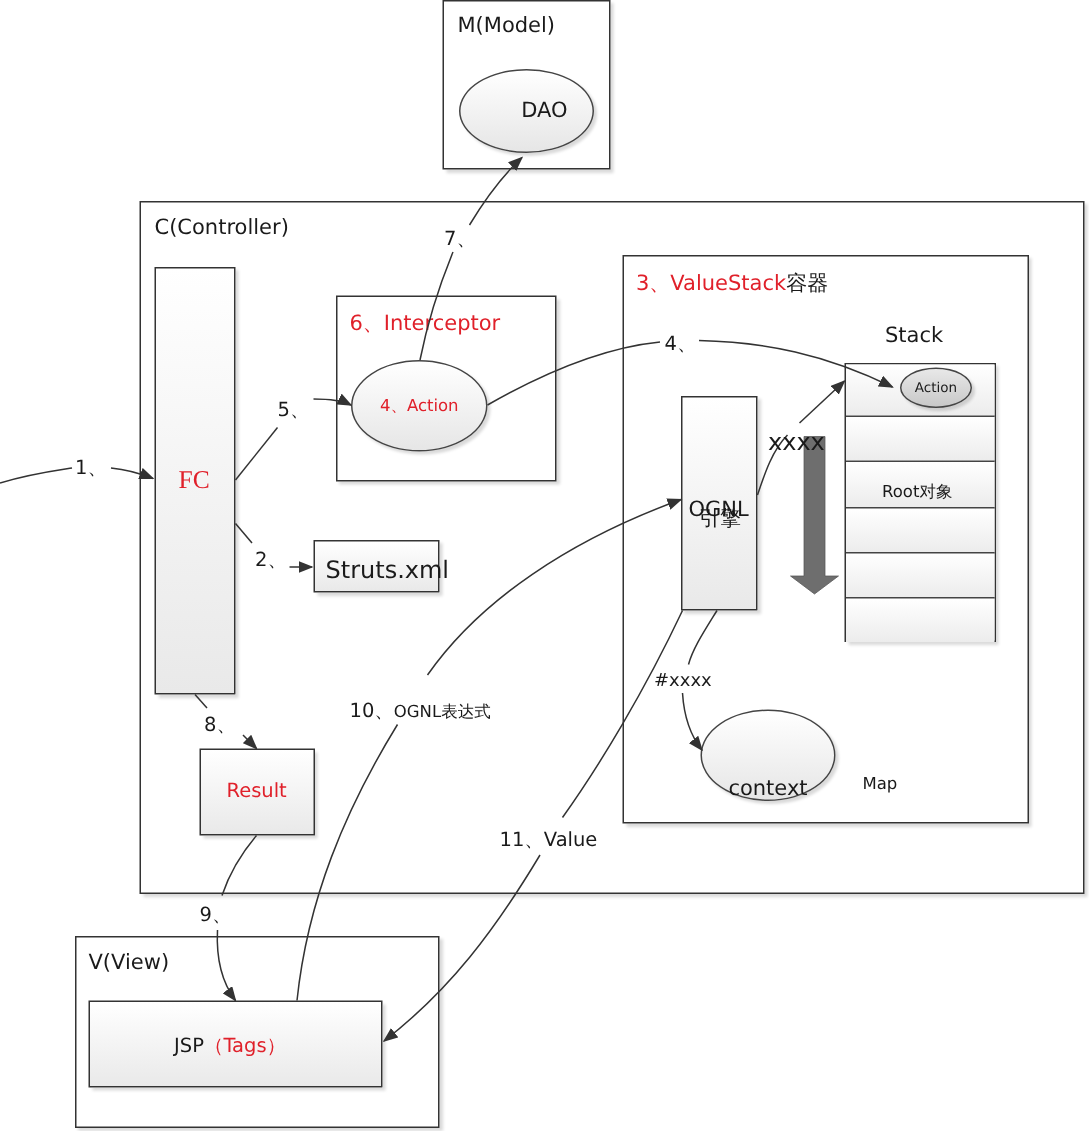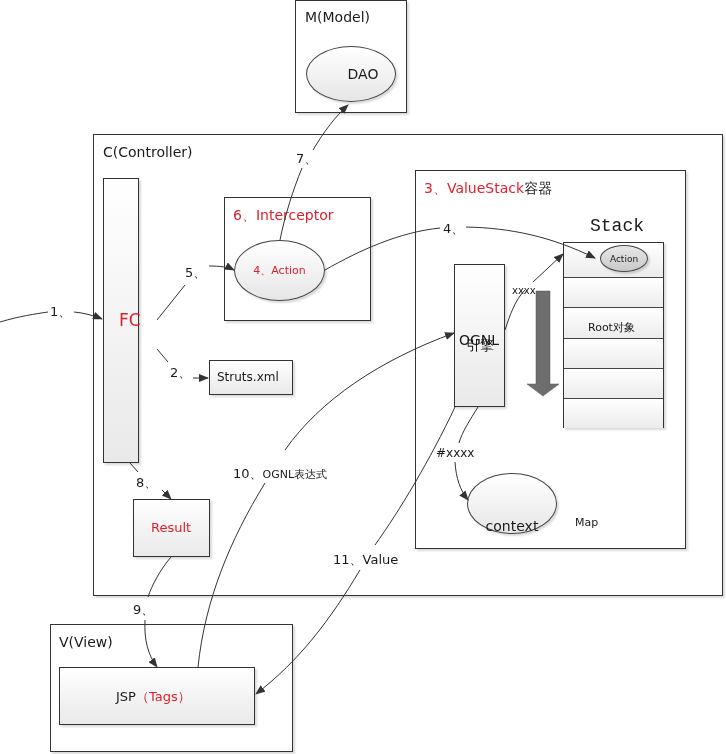--- a/index.html
+++ b/index.html
@@ -27,46 +27,46 @@
   <div class="lbl title" style="left:9px;top:8px;">M(Model)</div>
 </div>
 <div class="ell" style="left:306px;top:46px;width:90px;height:56px;">
   <span style="font-size:14px;padding-left:24px;">DAO</span>
 </div>
 
 <div class="box" style="left:93px;top:134px;width:630px;height:462px;">
   <div class="lbl title" style="left:9px;top:9px;">C(Controller)</div>
 </div>
 
-<div class="box grad" style="left:103px;top:178px;width:36px;height:285px;">
+<div class="box grad" style="left:103px;top:178px;width:54px;height:285px;font-family:Liberation Serif, serif;">
   <div class="lbl red" style="left:15px;top:131px;font-size:17px;">FC</div>
 </div>
 
 <div class="box grad" style="left:209px;top:360px;width:84px;height:35px;">
-  <div class="lbl" style="left:7px;top:9px;font-size:12px;">Struts.xml</div>
+  <div class="lbl" style="left:7px;top:9px;font-size:16px;">Struts.xml</div>
 </div>
 
 <div class="box" style="left:224px;top:197px;width:147px;height:124px;">
   <div class="lbl red title" style="left:8px;top:9px;">6、Interceptor</div>
 </div>
 <div class="ell" style="left:234px;top:240px;width:91px;height:61px;">
   <span class="red" style="font-size:11px;">4、Action</span>
 </div>
 
 <div class="box grad" style="left:133px;top:499px;width:77px;height:58px;">
   <div class="lbl red" style="left:17px;top:20px;font-size:13px;">Result</div>
 </div>
 
 <div class="box" style="left:415px;top:170px;width:271px;height:379px;">
   <div class="lbl title" style="left:8px;top:9px;">
     <span class="red">3、ValueStack</span><span>容器</span>
   </div>
 </div>
 
-<div class="lbl" style="left:590px;top:216px;font-size:18px;font-family:Liberation Mono, monospace;">Stack</div>
+<div class="lbl" style="left:590px;top:216px;font-size:14px;">Stack</div>
 
 <div class="box" style="left:563px;top:242px;width:101px;height:186px;background:#fff;">
   <div class="stack-row" style="top:0;height:34px;border-top:none;"></div>
   <div class="stack-row" style="top:34px;height:30px;"></div>
   <div class="stack-row" style="top:64px;height:31px;"></div>
   <div class="stack-row" style="top:95px;height:30px;"></div>
   <div class="stack-row" style="top:125px;height:30px;"></div>
   <div class="stack-row" style="top:155px;height:30px;"></div>
   <div class="lbl" style="left:24px;top:77px;font-size:11px;text-align:right;">Root对象</div>
 </div>
@@ -140,14 +140,14 @@
 <div class="lbl" style="left:170px;top:364px;">2、</div>
 <div class="lbl" style="left:443px;top:220px;">4、</div>
 <div class="lbl" style="left:185px;top:264px;">5、</div>
 <div class="lbl" style="left:296px;top:150px;">7、</div>
 <div class="lbl" style="left:136px;top:474px;">8、</div>
 <div class="lbl" style="left:133px;top:601px;">9、</div>
 <div class="lbl" style="left:233px;top:465px;">
   <span>10、</span><span style="font-size:11px;">OGNL表达式</span>
 </div>
 <div class="lbl" style="left:333px;top:551px;">11、Value</div>
-<div class="lbl" style="left:512px;top:285px;font-size:10px;">xxxx</div>
+<div class="lbl" style="left:512px;top:285px;font-size:16px;">xxxx</div>
 <div class="lbl" style="left:436px;top:446px;font-size:12px;">#xxxx</div>
 
 </body></html>

